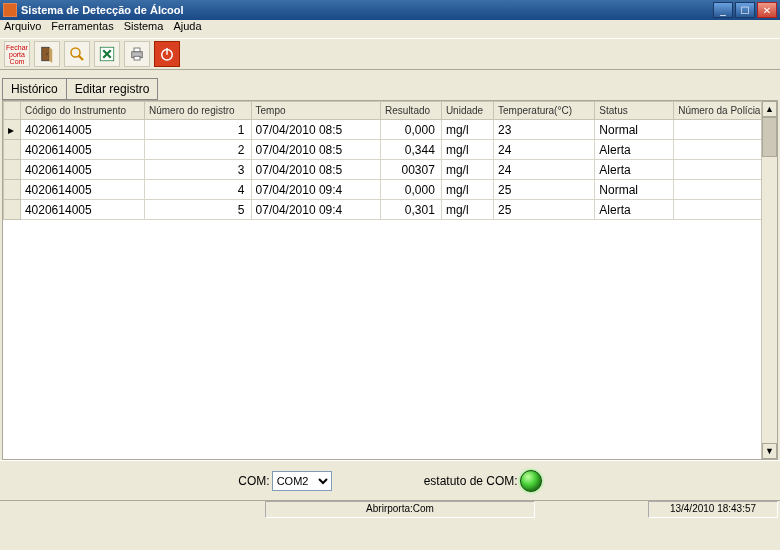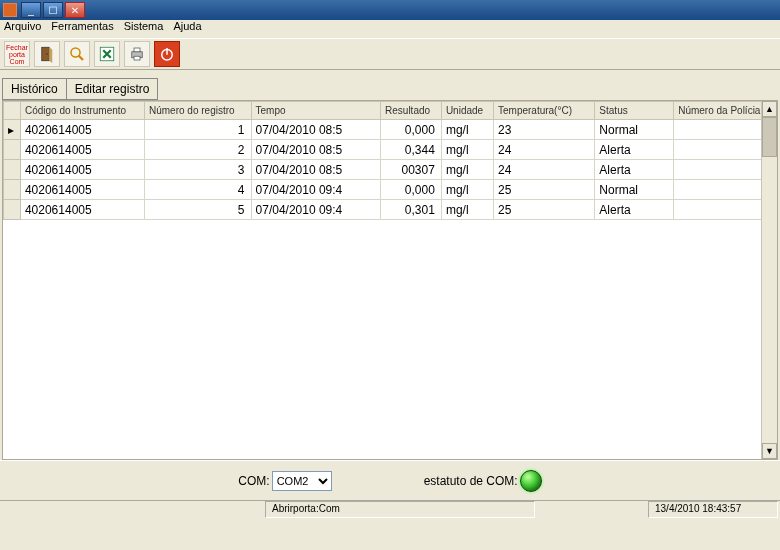--- a/index.html
+++ b/index.html
@@ -49,30 +49,31 @@
   .vscroll .thumb { height: 40px; background: #cdc7b8; border: 1px solid #aca899; margin-top:0; cursor:pointer;}
 
   
   .combar { height: 40px; display: flex; align-items: center; justify-content: center; gap: 2px; background: #ece9d8; border-top: 1px solid #fff; }
   .combar label { font-size: 12px; }
   .combar select { width: 60px; height: 20px; border: 1px solid #7f9db9; background: #fff; font-size: 11px; }
   .statuslabel { margin-left: 90px; font-size: 12px; }
   .led { width: 22px; height: 22px; border-radius: 50%; background: radial-gradient(circle at 35% 30%, #bfff9f 0%, #4ad43a 40%, #1a7a10 100%); border: 1px solid #0a4a05; box-shadow: inset -2px -2px 4px rgba(0,0,0,.3), 0 0 3px #5f5; }
 
   
-  .statusbar { height: 18px; background: #ece9d8; border-top: 1px solid #aca899; display: flex; font-size: 10px; }
+  .statusbar { height: 18px; background: #ece9d8; border-top: 1px solid #aca899; display: flex; font-size: 10px; text-align: center; }
   .statusbar .cell { border: 1px inset #fff; padding: 1px 6px; margin-right: 2px; }
   .statusbar .cell.port { flex: 0 0 270px; margin-left: 265px; }
   .statusbar .cell.time { margin-left: auto; flex: 0 0 130px; }
 </style>
 </head>
 <body>
 
 <div class="titlebar">
   <div class="app-icon"></div>
+  <div class="title">Sistema de Detecção de Álcool</div>
   <div class="winbtns">
     <div class="winbtn">_</div>
     <div class="winbtn">☐</div>
     <div class="winbtn close">✕</div>
   </div>
 </div>
 
 <div class="menubar">
   <span>Arquivo</span>
   <span>Ferramentas</span>

